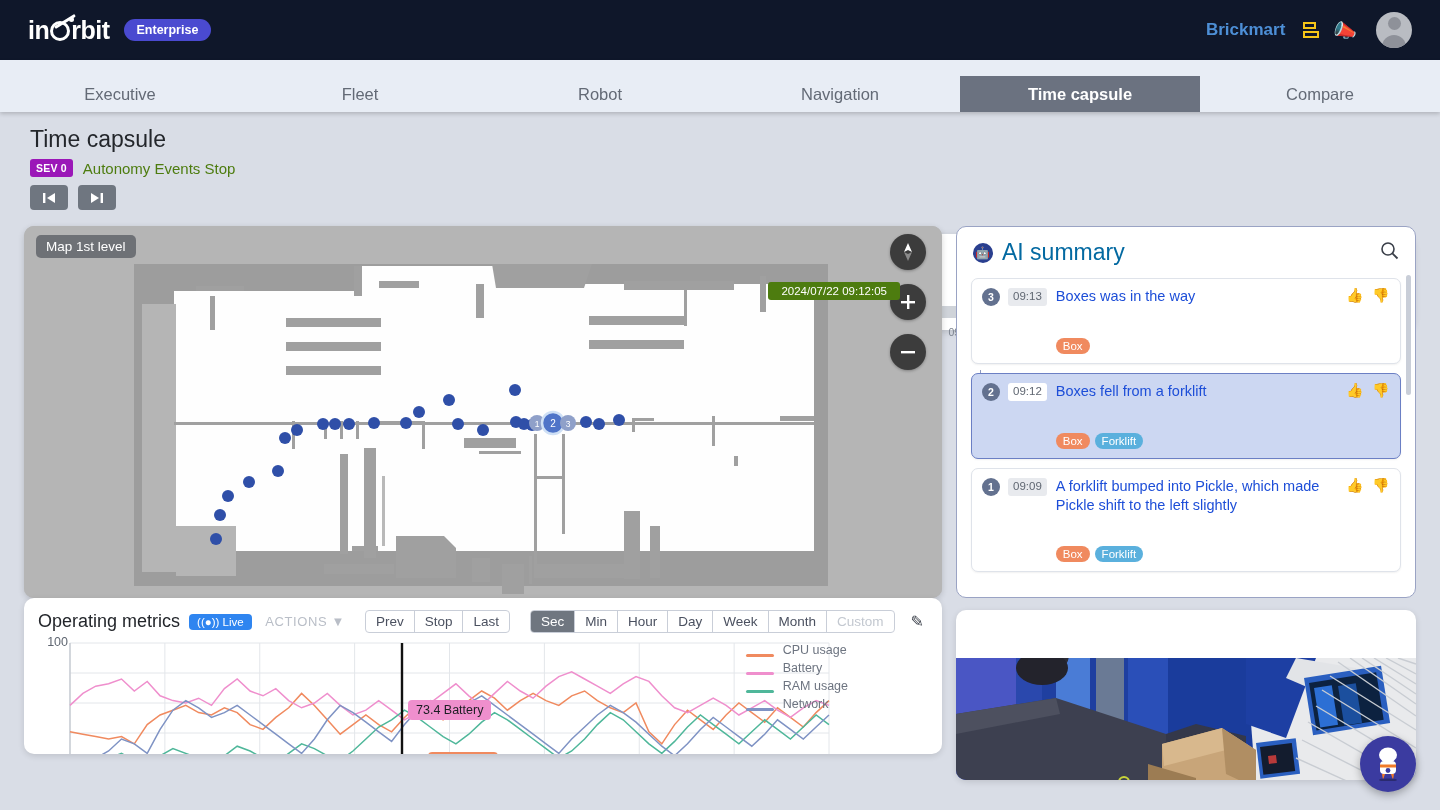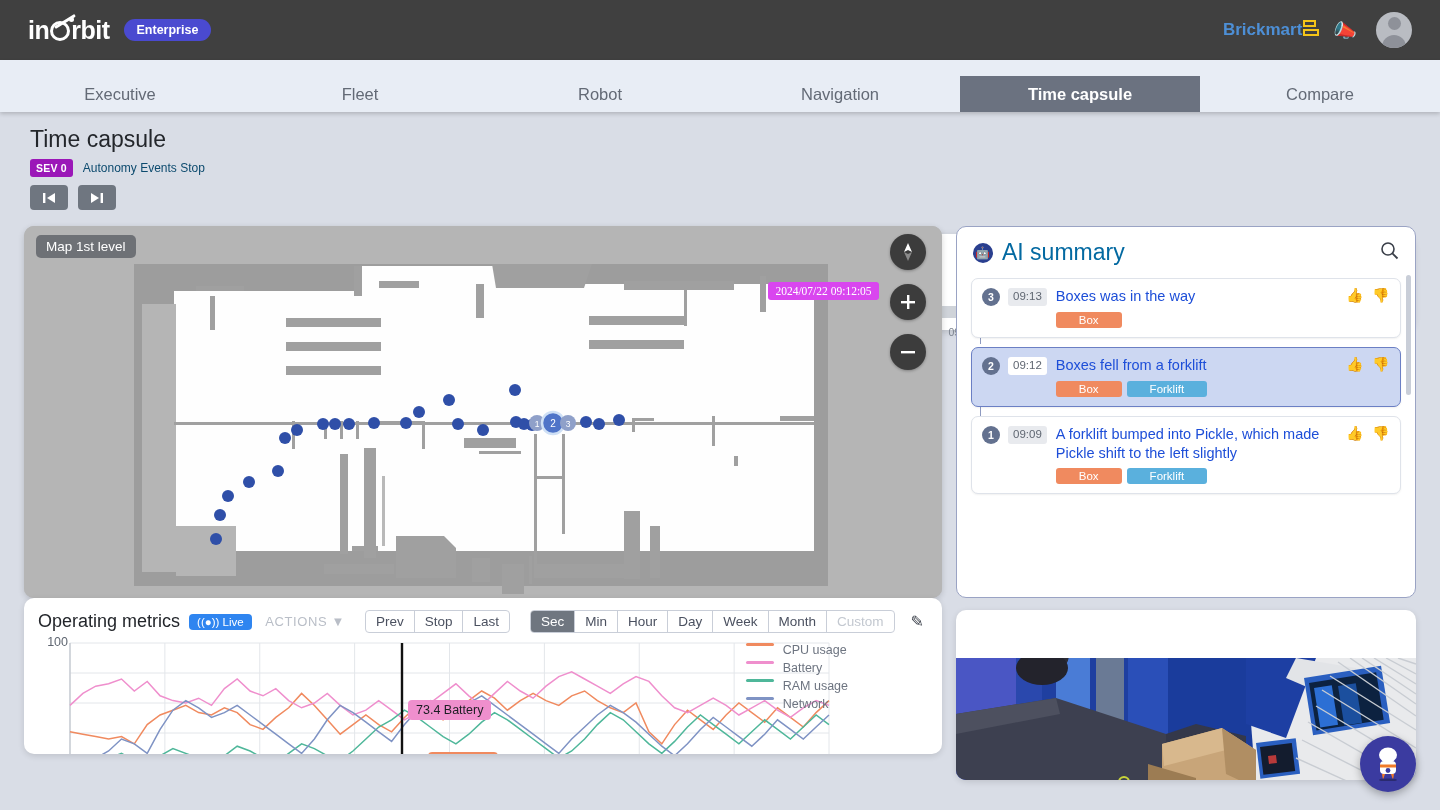--- a/index.html
+++ b/index.html
@@ -4,21 +4,21 @@
 <style>
   * { box-sizing: border-box; margin: 0; padding: 0; }
   html, body {
     width: 1440px; height: 810px;
     font-family: "Liberation Sans", sans-serif;
     background: #d9dde6;
     overflow: hidden;
   }
   
   .topbar {
-    height: 60px; background: #404040;
+    height: 60px; background: #0f172a;
     display: flex; align-items: center; padding: 0 18px;
     position: relative;
   }
   .logo { display: flex; align-items: center; gap: 14px; margin-left: 10px; }
   .logo-text {
     color: #fff; font-size: 25px; font-weight: bold; letter-spacing: -0.5px;
     display: flex; align-items: center;
   }
   .logo-o {
     display: inline-block; width: 20px; height: 20px; border-radius: 50%;
@@ -34,21 +34,21 @@
     border-radius: 50%; top: -7px; left: 16px; z-index: 2;
   }
   .enterprise-pill {
     background: #4a4ad0; color: #fff; font-size: 12.5px; font-weight: bold;
     padding: 4px 13px; border-radius: 11px;
   }
   .topbar-right {
     margin-left: auto; display: flex; align-items: center; gap: 18px; padding-right: 10px;
   }
   .brand-name { color: #4d8fd6; font-size: 17px; font-weight: bold; }
-  .brand-wrap { display: flex; gap: 1px; }
+  .brand-wrap { display: flex; align-items: center; gap: 18px; }
   .brand-mark { display: flex; flex-direction: column; gap: 2px; align-items: flex-end; }
   .brand-mark i { display: block; border: 2px solid #f5c518; width: 13px; height: 7px; }
   .brand-mark i:last-child { width: 16px; margin-right: -3px; }
   .megaphone { color: #fff; font-size: 19px; transform: scaleX(-1); }
   .avatar {
     width: 36px; height: 36px; border-radius: 50%; background: #b9bcc2;
     display: flex; align-items: center; justify-content: center; overflow: hidden;
   }
   .avatar .head { width: 13px; height: 13px; border-radius: 50%; background: #8e9199; margin-top: 5px; }
   .avatar .body {
@@ -72,21 +72,21 @@
   
   .tc-bar {
     height: 108px; position: relative; padding: 14px 0 0 30px;
   }
   .tc-title { font-size: 23px; color: #23262b; font-weight: 400; }
   .tc-sub { display: flex; align-items: center; gap: 10px; margin-top: 6px; }
   .sev-badge {
     background: #9b17b8; color: #fff; font-size: 10.5px; font-weight: bold;
     padding: 3px 6px; border-radius: 3px; letter-spacing: .2px;
   }
-  .tc-sub-text { font-size: 12px; color: #0c4a6e; }
+  .tc-sub-text { font-size: 15px; color: #4d7c0f; }
   .tc-navbtns { display: flex; gap: 10px; margin-top: 8px; }
   .sqbtn {
     width: 38px; height: 25px; background: #6f7680; border-radius: 4px;
     display: flex; align-items: center; justify-content: center; cursor: pointer;
   }
   .sqbtn svg { fill: #fff; }
 
   .tc-panel {
     position: absolute; left: 262px; top: 122px; width: 1152px; height: 96px;
     background: #fff; border-radius: 10px; box-shadow: 0 2px 7px rgba(0,0,0,.14);
@@ -138,22 +138,22 @@
   .tl-handle {
     position: absolute; top: -3px; width: 9px; height: 18px; background: #fff;
     border: 1px solid #8e949e; border-radius: 2px; cursor: pointer;
   }
   .tl-marker {
     position: absolute; top: -19px; width: 15px; height: 15px; border-radius: 50%;
     background: #4a62b0; color: #fff; font-size: 9.5px; font-weight: bold;
     display: flex; align-items: center; justify-content: center; cursor: pointer;
   }
   .tl-tooltip {
-    position: absolute; top: -24px; background: #d946ef; color: #fff; font-size: 11.5px;
-    padding: 3px 7px; border-radius: 3px; white-space: nowrap; z-index: 4; font-family: Liberation Serif, serif;
+    position: absolute; top: -24px; background: #4d7c0f; color: #fff; font-size: 11.5px;
+    padding: 3px 13px; border-radius: 3px; white-space: nowrap; z-index: 4;
   }
   .tl-ticks { position: relative; height: 22px; margin-top: 2px; }
   .tl-tick { position: absolute; font-size: 10.5px; color: #7b828e; transform: translateX(-50%); top: 6px; }
   .tl-tick::before {
     content:""; position:absolute; left:50%; top:-5px; width:1px; height:4px; background:#9aa0aa;
   }
   .zoom-btns { display: flex; gap: 8px; margin-left: 14px; padding-top: 14px; }
   .zbtn {
     width: 30px; height: 30px; background: #6f7680; border-radius: 5px;
     display: flex; align-items: center; justify-content: center; cursor: pointer;
@@ -207,21 +207,21 @@
     justify-content: center; margin-right: 8px; flex: none; margin-top: 1px;
   }
   .ai-time {
     background: #e8eaee; color: #5f6671; font-size: 11.5px; padding: 2px 5px;
     border-radius: 3px; margin-right: 9px; flex: none; height: 18px; margin-top: 1px;
   }
   .ai-item.sel .ai-time { background: #fff; }
   .ai-body { flex: 1; }
   .ai-text { font-size: 14.5px; color: #1d4ed8; line-height: 1.3; }
   .ai-tags { margin-top: 6px; display: flex; gap: 5px; }
-  .tag { font-size: 11.5px; color: #fff; padding: 2px 23px; border-radius: 3px; font-weight: 500; }
+  .tag { font-size: 11.5px; color: #fff; padding: 2px 7px; border-radius: 8px; font-weight: 500; margin-top: 26px; }
   .tag.box { background: #f08a5f; }
   .tag.forklift { background: #5ab0dd; }
   .ai-votes { display: flex; gap: 9px; align-items: flex-start; margin-left: 8px; color: #b9bec7; font-size: 14px; }
   .ai-votes span { cursor: pointer; }
   .ai-connector { position: absolute; left: 23px; width: 1px; background: #8e9ac0; }
   .ai-scroll {
     position: absolute; right: 4px; top: 48px; width: 5px; height: 120px;
     background: #c9ced8; border-radius: 3px;
   }
 
@@ -241,21 +241,21 @@
   .btn-group div {
     font-size: 13.5px; padding: 3px 10px; color: #4b5160; border-right: 1px solid #c9ced8; cursor: pointer;
   }
   .btn-group div:last-child { border-right: none; }
   .btn-group div.active { background: #6f7680; color: #fff; }
   .btn-group div.dim { color: #c3c8d0; }
   .pencil { margin-left: 16px; margin-right: 2px; cursor: pointer; color: #3a3f49; font-size: 16px; }
   .chart-area { position: relative; margin-top: 6px; height: 124px; }
   .y-label { position: absolute; left: 44px; top: -4px; font-size: 12.5px; color: #5f6671; transform: translateX(-100%); }
   .chart-legend { position: absolute; right: 94px; top: 4px; }
-  .leg-row { display: flex; align-items: flex-start; gap: 9px; margin-bottom: 4px; }
+  .leg-row { display: flex; align-items: flex-end; gap: 9px; margin-bottom: 4px; }
   .leg-line { width: 28px; height: 3px; border-radius: 2px; }
   .leg-label { font-size: 12.5px; color: #6d7480; }
   .val-badge {
     position: absolute; font-size: 12.5px; color: #1b1d22; padding: 3px 8px;
     border-radius: 4px; white-space: nowrap;
   }
 
   
   .cam-card {
     margin-top: 12px; height: 170px; background: #fff; border-radius: 10px;

